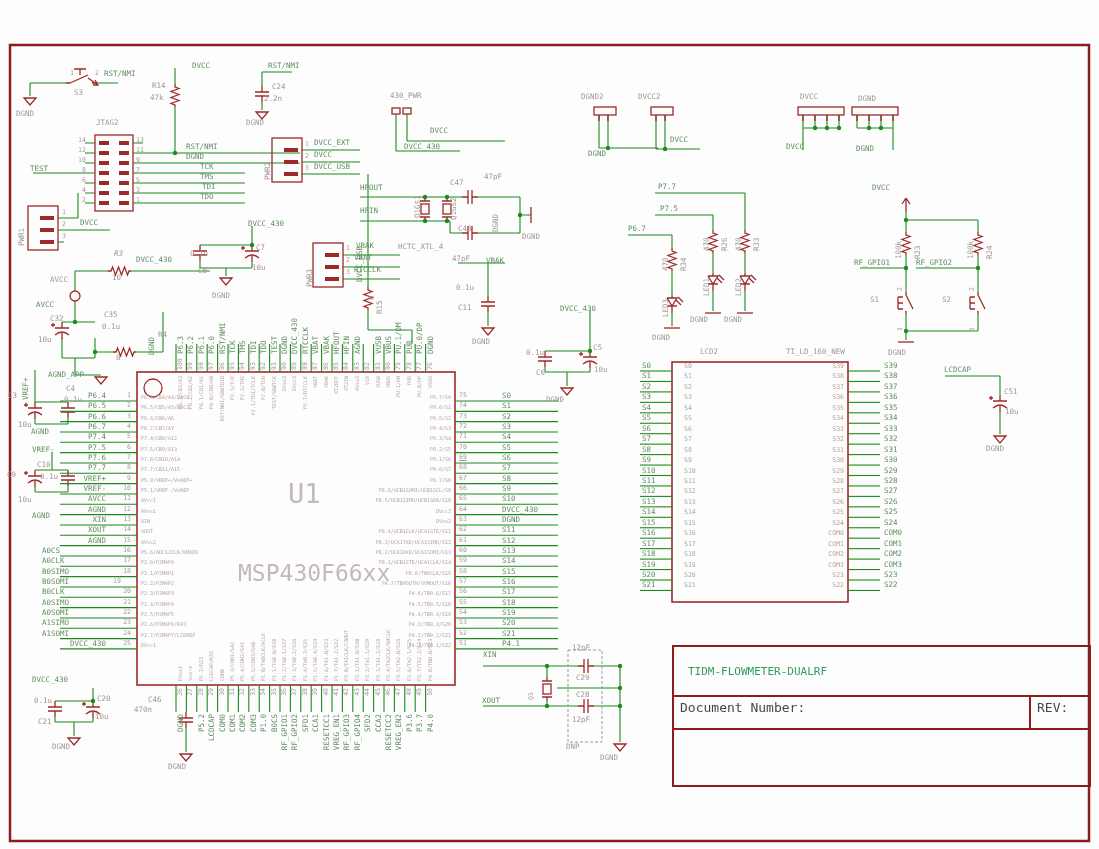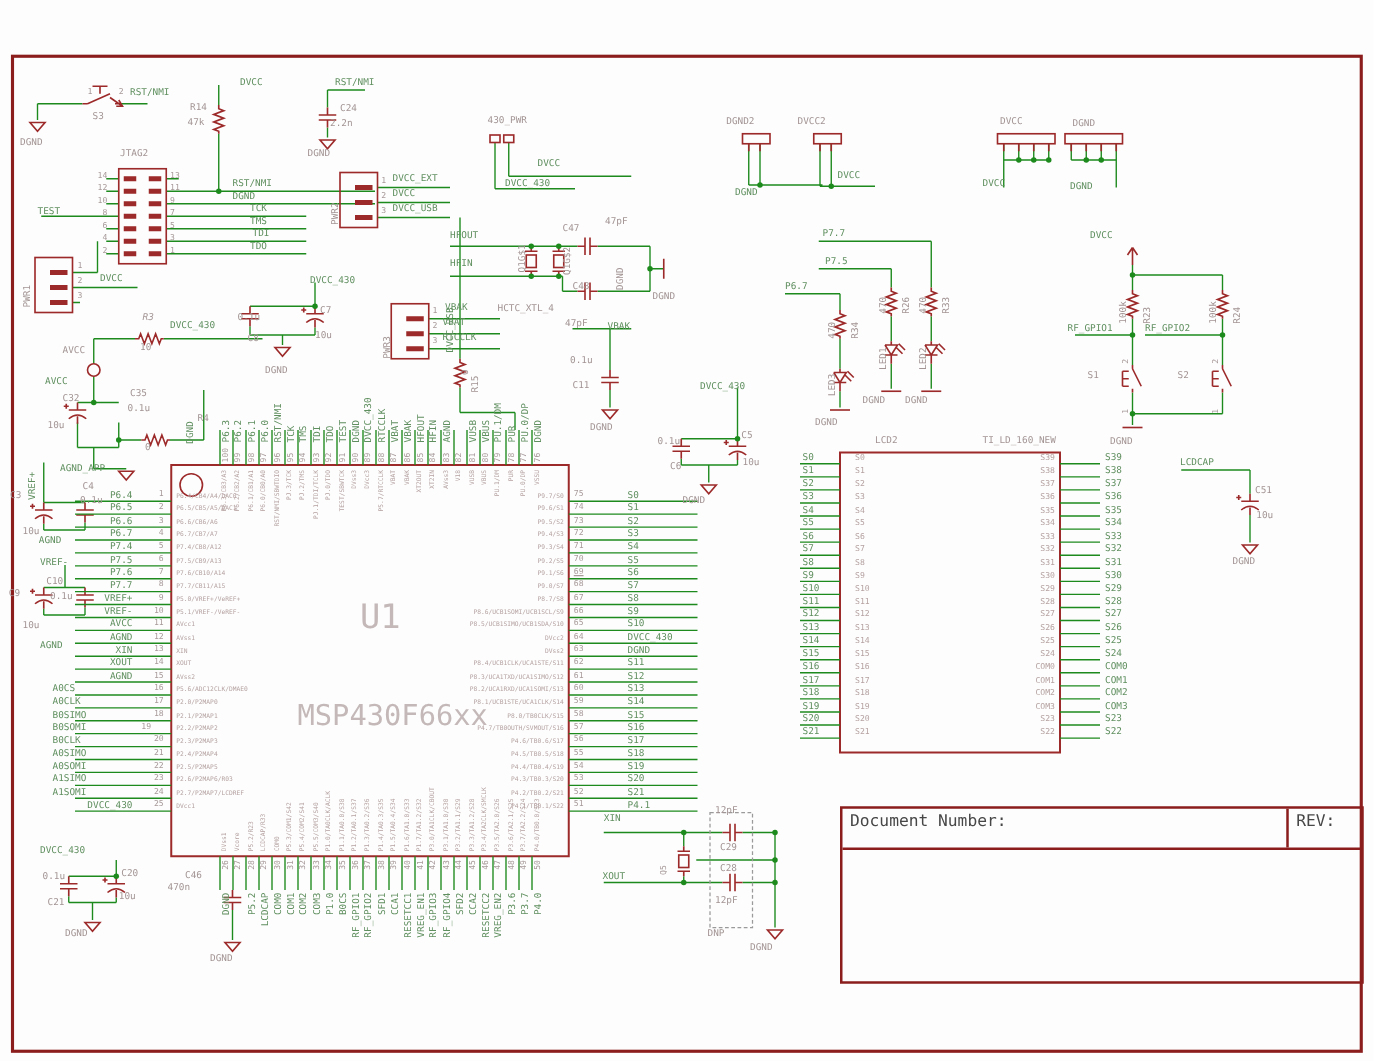--- a/index.html
+++ b/index.html
@@ -386,20 +386,23 @@
       <rect x="40" y="240" width="14" height="4" class="pf"></rect>
       <rect x="284" y="148" width="14" height="4" class="pf"></rect>
       <rect x="284" y="160" width="14" height="4" class="pf"></rect>
       <rect x="284" y="172" width="14" height="4" class="pf"></rect>
       <rect x="325" y="253" width="14" height="4" class="pf"></rect>
       <rect x="325" y="265" width="14" height="4" class="pf"></rect>
       <rect x="325" y="277" width="14" height="4" class="pf"></rect>
     </svg>
 
 <div id="titleblock">
+  <div class="tb-proj">
+    <span>TIDM-FLOWMETER-DUALRF</span>
+  </div>
   <div class="tb-doc">
     <span>Document Number:</span>
     <div class="tb-rev">
       <span>REV:</span>
     </div>
   </div>
 </div>
 <span class="lb num" style="left: 70px; top: 70px;">1</span>
     <span class="lb num" style="left: 95px; top: 70px;">2</span>
     <span class="lb net" style="left: 104px; top: 70px;">RST/NMI</span>

